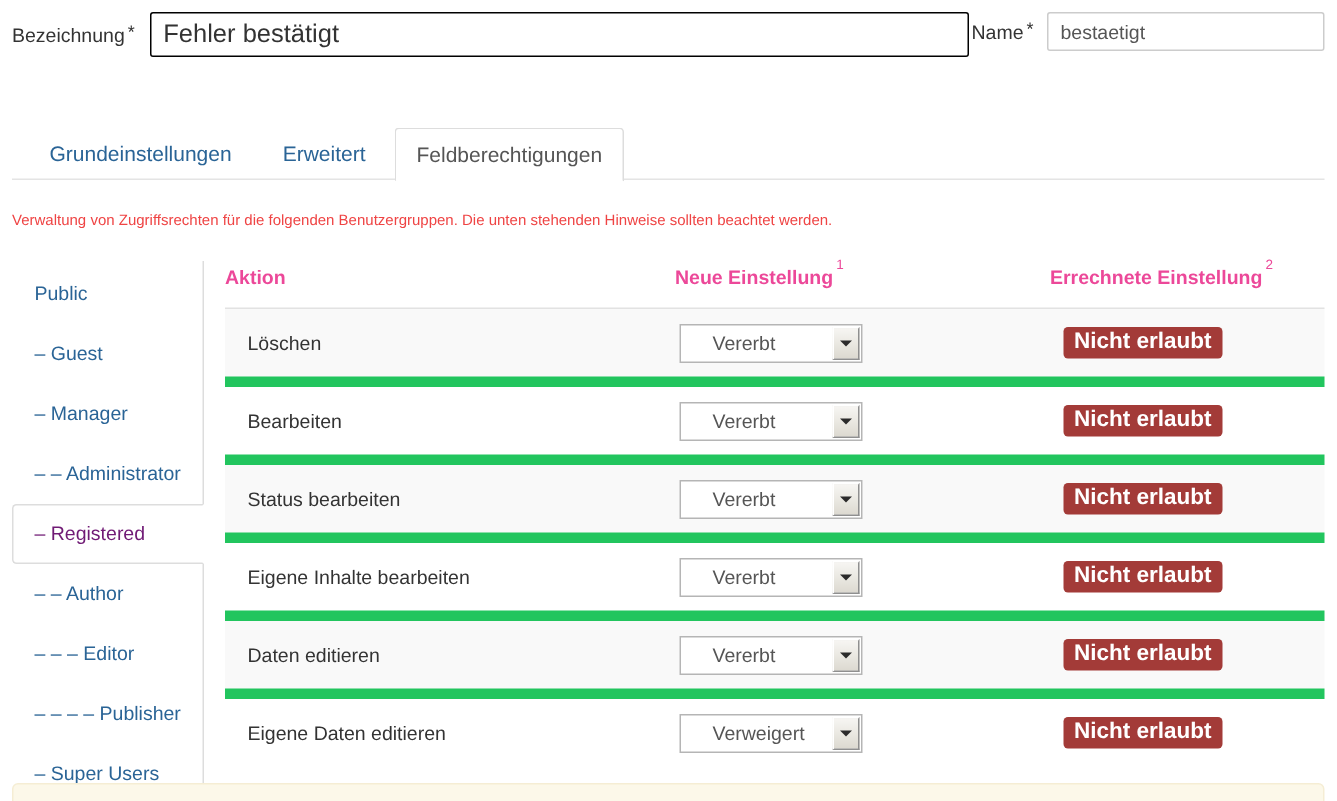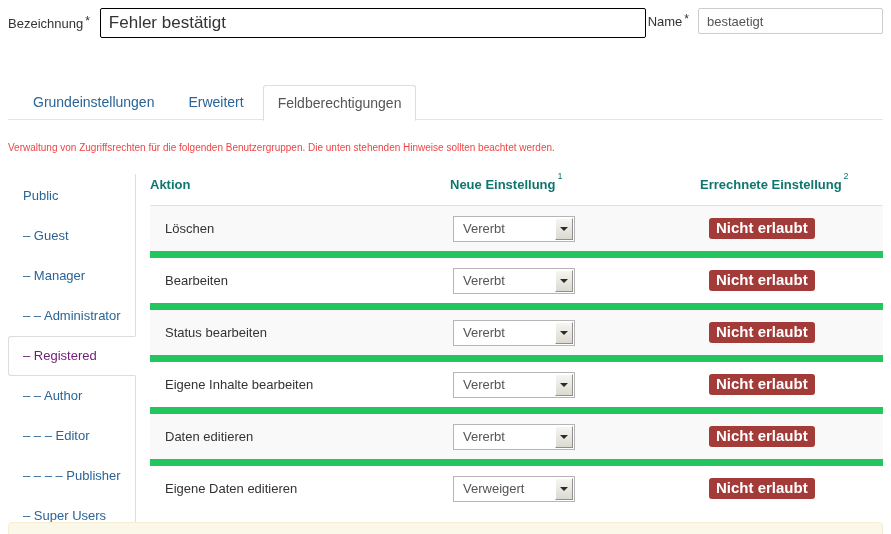--- a/index.html
+++ b/index.html
@@ -164,21 +164,21 @@
   }
   .perm-table {
     width: 100%;
     border-collapse: collapse;
     table-layout: fixed;
   }
   .perm-table th {
     text-align: left;
     font-size: 13px;
     font-weight: bold;
-    color: #0f766e;
+    color: #ec4899;
     padding: 2px 0 13px 0;
     border-bottom: 1px solid #e2e2e2;
     vertical-align: bottom;
   }
   .perm-table th sup {
     font-size: 9px;
     font-weight: normal;
     margin-left: 2px;
     top: -0.6em;
     position: relative;
@@ -210,21 +210,21 @@
     width: 122px;
     height: 26px;
     box-sizing: border-box;
     border: 1px solid #b5b5b5;
     background: #ffffff;
     cursor: pointer;
     vertical-align: middle;
   }
   .sel .sel-text {
     position: absolute;
-    left: 9px;
+    left: 21px;
     top: 0;
     line-height: 24px;
     font-size: 13px;
     color: #555555;
     white-space: nowrap;
   }
   .sel .sel-btn {
     position: absolute;
     right: 1px;
     top: 1px;

